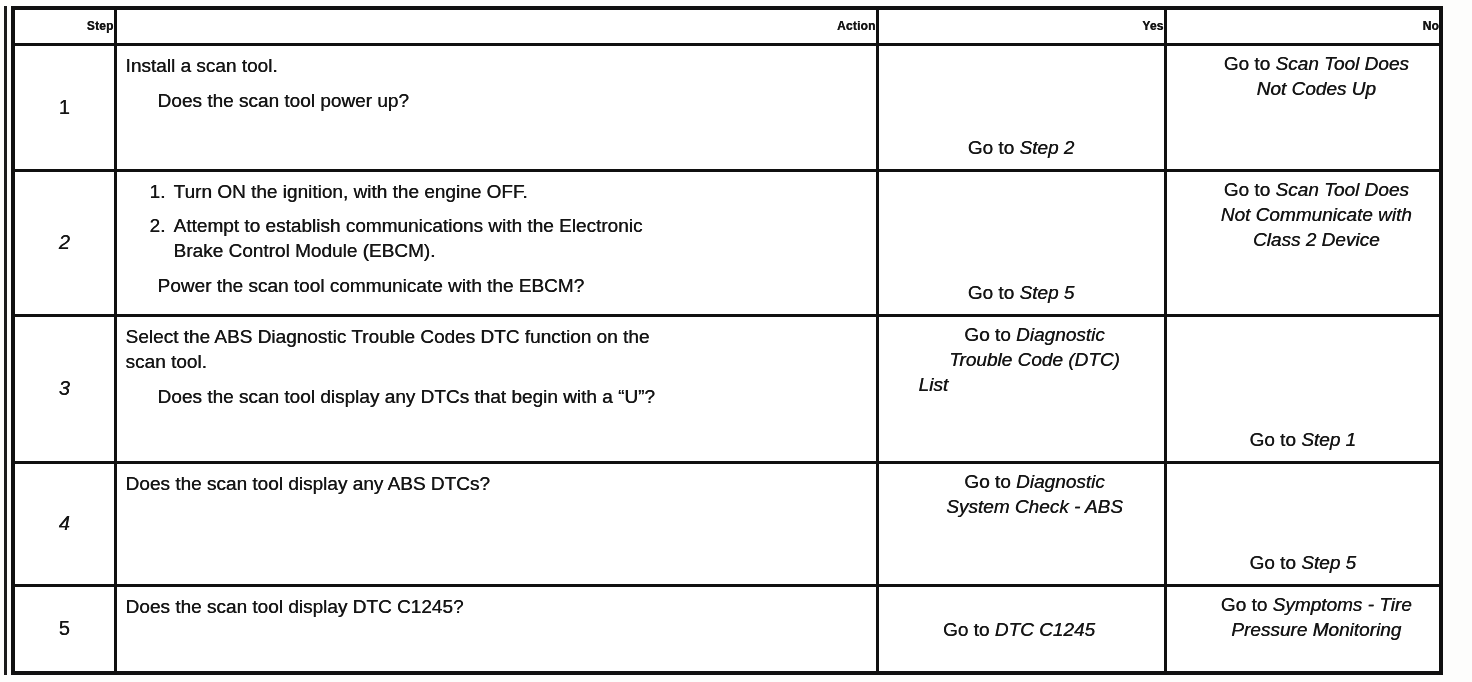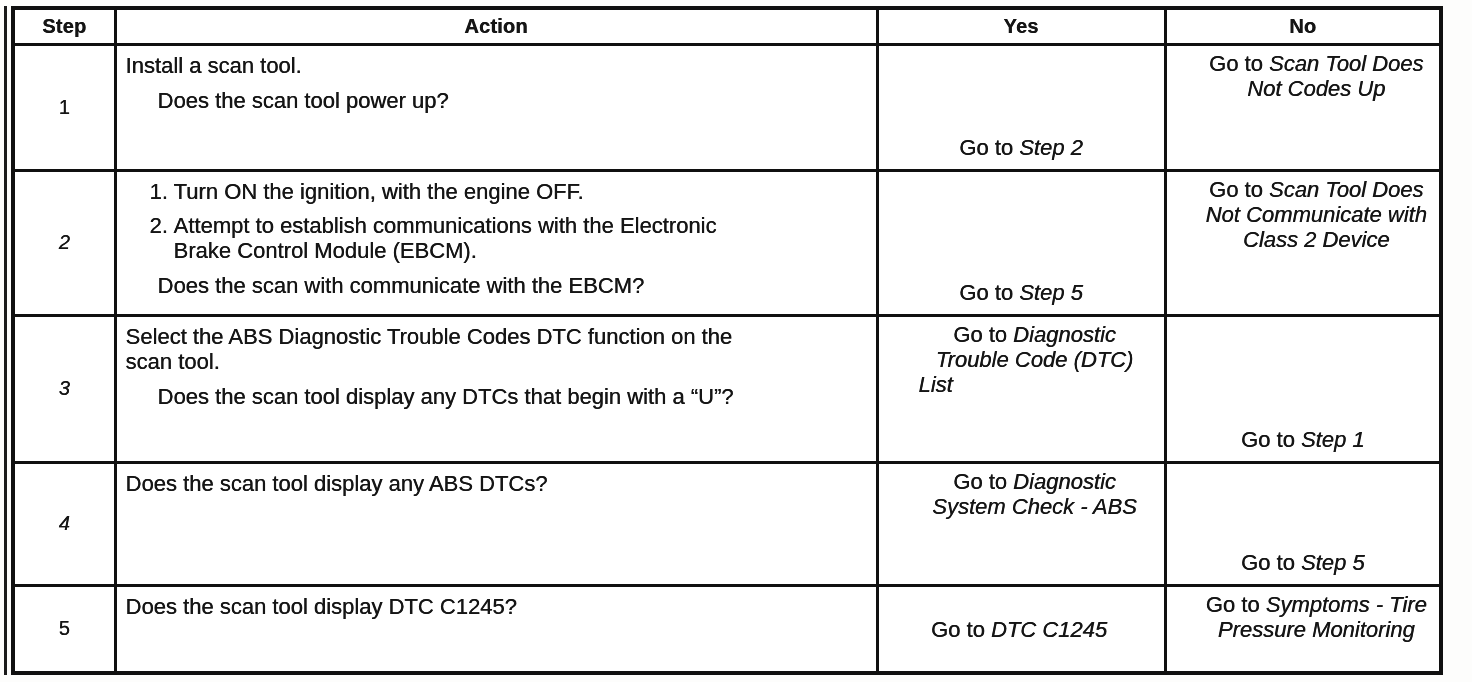--- a/index.html
+++ b/index.html
@@ -26,33 +26,33 @@
     border: 4px solid #101010;
   }
   col.c-step   { width: 102px; }
   col.c-action { width: 762px; }
   col.c-yes    { width: 288px; }
   col.c-no     { width: 276px; }
 
   th, td { border: 3px solid #101010; }
 
   th {
-    font-size: 20px; font-weight: bold; text-align: center;
+    font-size: 12px; font-weight: bold; text-align: right;
     height: 36px; vertical-align: middle;
     letter-spacing: 0.2px;
     text-shadow: 0.4px 0 0 #151515;
   }
 
   tr.rh1 { height: 126px; }
   tr.rh2 { height: 145px; }
   tr.rh3 { height: 147px; }
   tr.rh4 { height: 123px; }
   tr.rh5 { height: 88px;  }
 
-  td { font-size: 22px; line-height: 25px; text-shadow: 0.35px 0 0 #1a1a1a; }
+  td { font-size: 19px; line-height: 25px; text-shadow: 0.35px 0 0 #1a1a1a; }
 
   .step-cell {
     text-align: center; vertical-align: middle;
     font-size: 20px;
   }
   .step-cell.it { font-style: italic; }
 
   .action-cell {
     vertical-align: top;
     padding: 7px 34px 6px 9px;
@@ -134,21 +134,21 @@
                 <span class="line">Turn ON the ignition, with the engine OFF.</span>
               </span>
             </div>
             <div class="list-item">
               <span class="li-num">2.</span>
               <span class="li-text">
                 <span class="line">Attempt to establish communications with the Electronic</span>
                 <span class="line">Brake Control Module (EBCM).</span>
               </span>
             </div>
-            <div class="question">Does the scan with communicate with the EBCM?</div>
+            <div class="question">Power the scan tool communicate with the EBCM?</div>
           </td>
           <td class="yn-cell">
             <div class="goto bottom">
               <span>Go to</span>
               <span class="ref">Step 5</span>
             </div>
           </td>
           <td class="yn-cell">
             <div class="goto top">
               <span class="line"><span>Go to</span>

